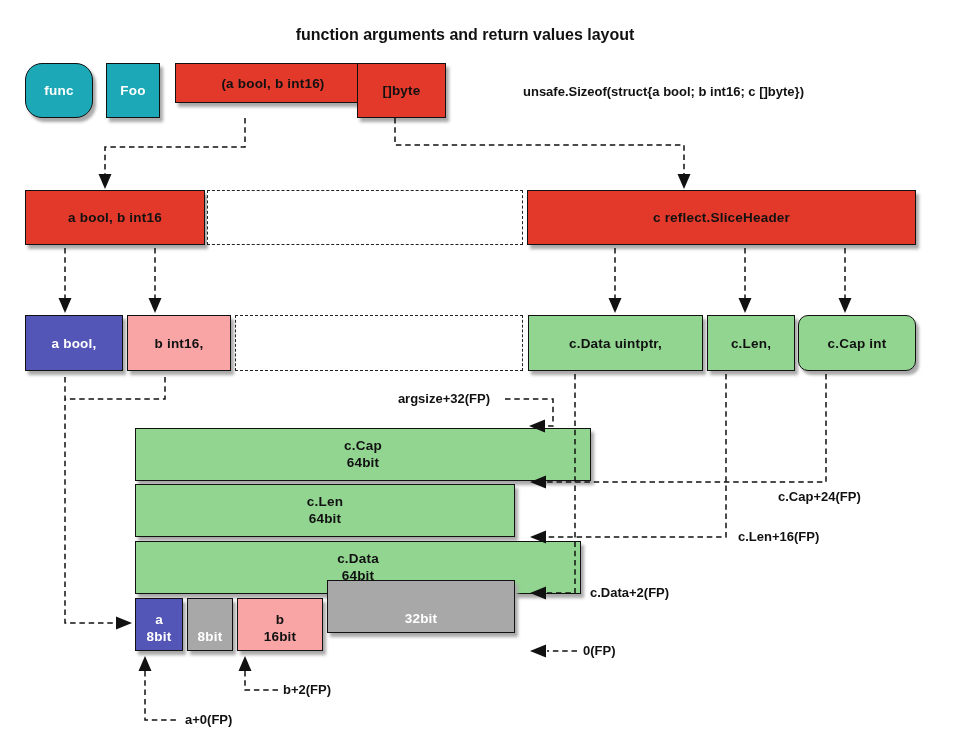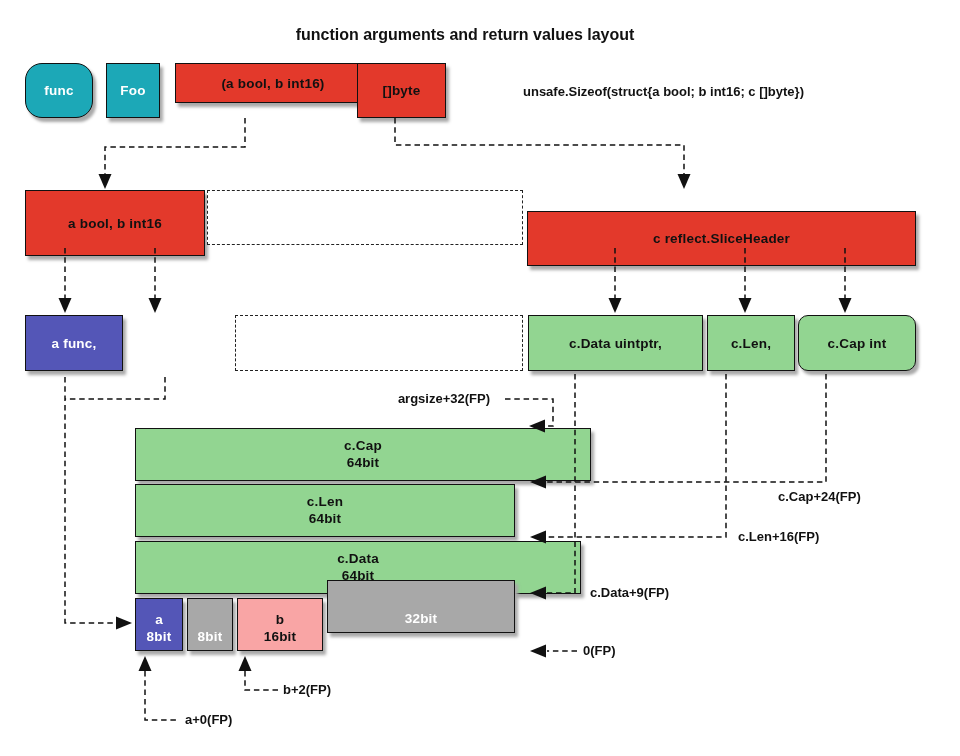--- a/index.html
+++ b/index.html
@@ -36,25 +36,26 @@
 <div class="canvas">
 
   <div class="lbl title" style="left:0;top:26px;width:930px;text-align:center;">function arguments and return values layout</div>
   <div class="lbl" style="left:523px;top:84px;">unsafe.Sizeof(struct{a bool; b int16; c []byte})</div>
 
   <div class="box teal" style="left:25px;top:63px;width:68px;height:55px;border-radius:17px;">func</div>
   <div class="box teal" style="left:106px;top:63px;width:54px;height:55px;">Foo</div>
   <div class="box red" style="left:157px;top:63px;width:196px;height:40px;margin-left:18px;">(a bool, b int16)</div>
   <div class="box red" style="left:357px;top:63px;width:89px;height:55px;">[]byte</div>
 
-  <div class="box red" style="left:25px;top:190px;width:180px;height:66px;">a bool, b int16</div>
+  <div class="box red" style="left:25px;top:190px;width:180px;height:55px;">a bool, b int16</div>
   <div class="dashedbox" style="left:207px;top:190px;width:316px;height:55px;"></div>
-  <div class="box red" style="left:527px;top:190px;width:389px;height:55px;margin-top:21px;">c reflect.SliceHeader</div>
+  <div class="box red" style="left:527px;top:190px;width:389px;height:55px;">c reflect.SliceHeader</div>
 
-  <div class="box purple" style="left:25px;top:315px;width:98px;height:56px;">a func,</div>
+  <div class="box purple" style="left:25px;top:315px;width:98px;height:56px;">a bool,</div>
+  <div class="box pink" style="left:127px;top:315px;width:104px;height:56px;">b int16,</div>
   <div class="dashedbox" style="left:235px;top:315px;width:288px;height:56px;"></div>
   <div class="box green" style="left:528px;top:315px;width:175px;height:56px;">c.Data uintptr,</div>
   <div class="box green" style="left:707px;top:315px;width:88px;height:56px;">c.Len,</div>
   <div class="box green" style="left:798px;top:315px;width:118px;height:56px;border-radius:10px;">c.Cap int</div>
 
   <div class="box green twoline" style="left:135px;top:428px;width:456px;height:53px;">
     <span>c.Cap</span>
     <span>64bit</span>
   </div>
   <div class="box green twoline" style="left:135px;top:484px;width:380px;height:53px;">
@@ -77,21 +78,21 @@
     <span>b</span>
     <span>16bit</span>
   </div>
   <div class="box gray bottomalign" style="left:327px;top:580px;width:188px;height:53px;">
     <span>32bit</span>
   </div>
 
   <div class="lbl" style="left:340px;top:391px;width:150px;text-align:right;">argsize+32(FP)</div>
   <div class="lbl" style="left:778px;top:489px;">c.Cap+24(FP)</div>
   <div class="lbl" style="left:738px;top:529px;">c.Len+16(FP)</div>
-  <div class="lbl" style="left:590px;top:585px;">c.Data+9(FP)</div>
+  <div class="lbl" style="left:590px;top:585px;">c.Data+2(FP)</div>
   <div class="lbl" style="left:583px;top:643px;text-align:right;">0(FP)</div>
   <div class="lbl" style="left:283px;top:682px;">b+2(FP)</div>
   <div class="lbl" style="left:185px;top:712px;">a+0(FP)</div>
 
   <svg class="overlay" width="960" height="756" viewBox="0 0 960 756">
 
     <g>
       <path d="M245 118 V147 H105 V174"></path>
       <polygon points="105,189 98.5,174 111.5,174"></polygon>
     </g>

